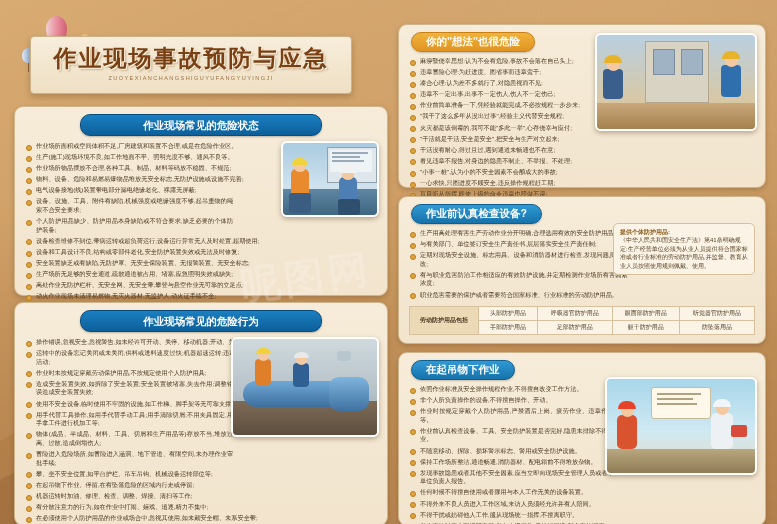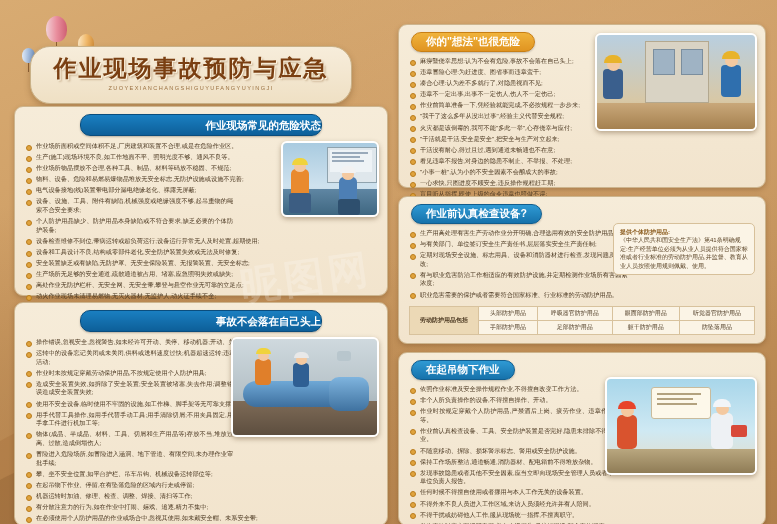--- a/index.html
+++ b/index.html
@@ -29,23 +29,23 @@
   .card{
     background:linear-gradient(180deg,#f6ecd9 0%,#f2e4cd 100%);
     border:1px solid #cdb58e;
     border-radius:9px;
     box-shadow:0 2px 5px rgba(90,55,20,.28);
     position:relative;
   }
 
   
   .banner{
-    position:absolute;left:16px;top:36px;width:320px;height:56px;
+    position:absolute;left:16px;top:26px;width:320px;height:56px;
     background:linear-gradient(180deg,#f7eddb 0%,#efe0c4 100%);
-    border:1px solid #c9b188;border-radius:20px;
+    border:1px solid #c9b188;border-radius:4px;
     box-shadow:0 3px 6px rgba(90,55,20,.3);
   }
   .banner h1{
     margin:0;padding:0;
     font-size:23px;font-weight:bold;letter-spacing:2px;
     color:#7a3f12;
     text-align:center;line-height:42px;
     text-shadow:1px 1px 0 #fff6e3, 2px 2px 2px rgba(120,70,20,.35);
   }
   .banner .pinyin{
@@ -53,21 +53,21 @@
     margin-top:-4px;
   }
   .balloon{position:absolute;border-radius:50% 50% 45% 45%;}
   .bstr{position:absolute;width:1px;background:#8b5e34;}
 
   .sect{position:absolute;left:0;width:372px;}
   .sect-hd{
     height:20px;border-radius:10px;
     background:linear-gradient(180deg,#1a7fc1 0%,#0d5f99 100%);
     border:1px solid #0a4d7d;
-    color:#fff;font-size:10.5px;font-weight:bold;line-height:20px;text-align:right;
+    color:#fff;font-size:10.5px;font-weight:bold;line-height:20px;text-align:center;
     box-shadow:0 1px 2px rgba(0,0,0,.25);
     width:240px;margin:0 auto;
   }
   .sect-body{margin-top:6px;padding:0 10px 8px 10px;}
 
   ul.list{margin:0;padding:0;list-style:none;}
   ul.list li{
     position:relative;padding-left:11px;margin-bottom:2.5px;
     font-size:6.2px;line-height:8.6px;color:#4a3720;text-align:justify;
   }
@@ -171,21 +171,21 @@
 
         <div style="position:absolute;left:56px;top:34px;width:18px;height:26px;background:#4d7fb5;border-radius:5px 5px 2px 2px;"></div>
         <div style="position:absolute;left:59px;top:26px;width:12px;height:11px;background:#f4c9a0;border-radius:50%;"></div>
         <div style="position:absolute;left:57px;top:23px;width:16px;height:7px;background:#f2f2f2;border-radius:8px 8px 0 0;"></div>
         <div style="position:absolute;left:55px;top:56px;width:22px;height:16px;background:#2e4f6e;border-radius:3px;"></div>
       </div>
     </div>
 
     <div class="card sect" style="top:292px;height:222px;">
       <div style="padding-top:7px;">
-        <div class="sect-hd">事故不会落在自己头上</div>
+        <div class="sect-hd">作业现场常见的危险行为</div>
       </div>
       <div class="sect-body">
         <ul class="list">
           <li>操作错误,忽视安全,忽视警告,如未经许可开动、关停、移动机器;开动、关停机器时未给信号;开关未锁紧造成意外转动;</li>
           <li>运转中的设备忘记关闭或未关闭,供料或送料速度过快;机器超速运转;违章驾驶机动车;酒后作业;工作时间内从事与工作无关的活动;</li>
           <li style="width:56%;">作业时未按规定穿戴劳动保护用品,不按规定使用个人防护用具;</li>
           <li style="width:56%;">造成安全装置失效,如拆除了安全装置;安全装置被堵塞,失去作用;调整错误造成安全装置失效;</li>
           <li style="width:56%;">使用不安全设备,临时使用不牢固的设施,如工作梯、脚手架等无可靠支撑;</li>
           <li style="width:56%;">用手代替工具操作,如用手代替手动工具;用手清除切屑;不用夹具固定,用手拿工件进行机加工等;</li>
           <li style="width:56%;">物体(成品、半成品、材料、工具、切屑和生产用品等)存放不当,堆放过高、过散,造成倒塌伤人;</li>

